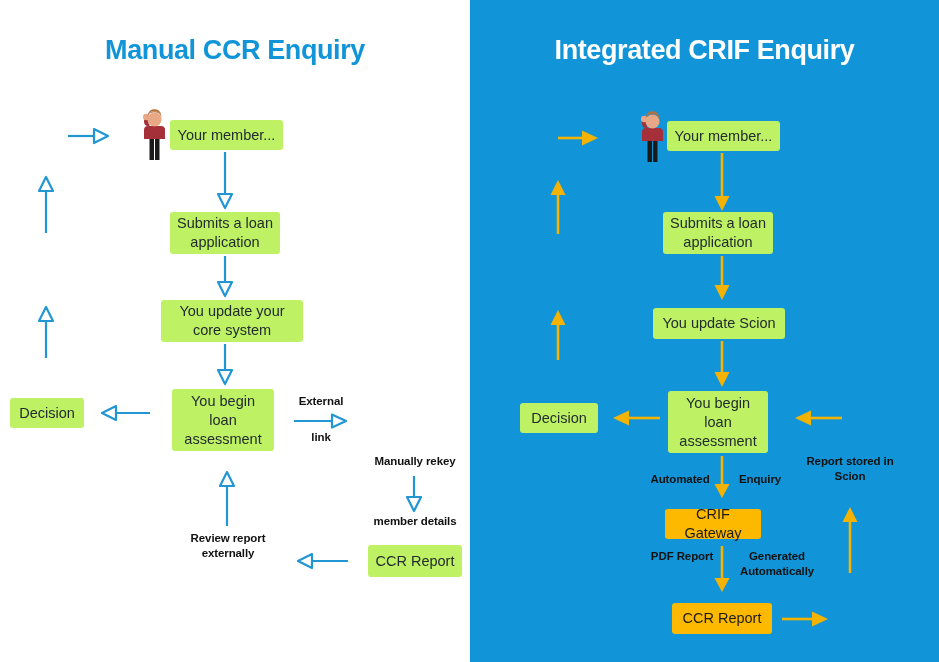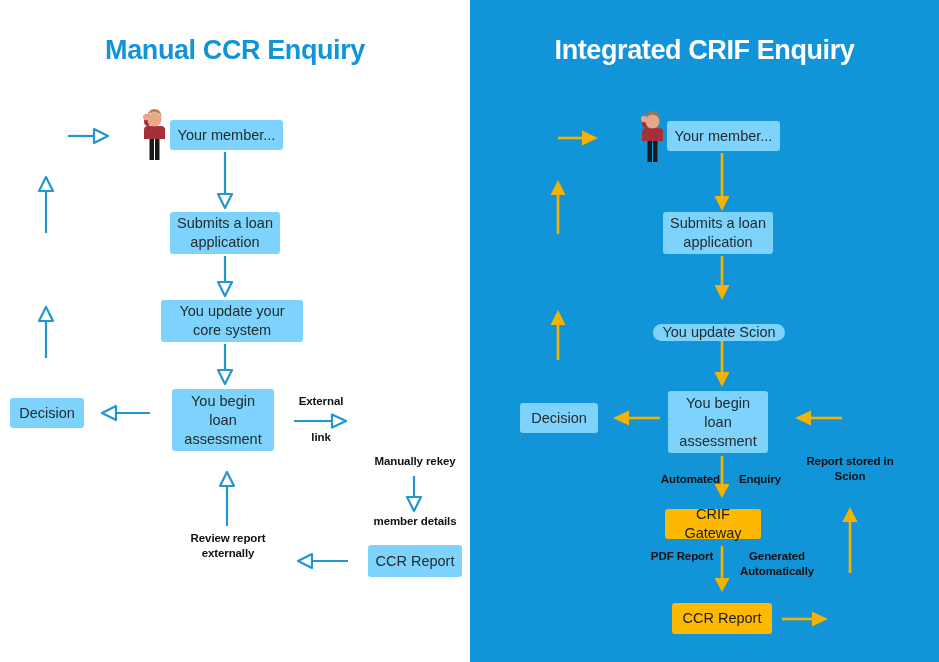--- a/index.html
+++ b/index.html
@@ -24,21 +24,21 @@
     letter-spacing:-0.4px;
     top:35px;
     white-space:nowrap;
   }
   #title-left{color:#1295d8;}
   #title-right{color:#ffffff;}
 
   
   .box{
     position:absolute;
-    background:#7dd3fc;
+    background:#bef264;
     color:#222b2e;
     font-size:14.5px;
     line-height:19px;
     display:flex;
     align-items:center;
     justify-content:center;
     text-align:center;
     border-radius:3px;
     box-sizing:border-box;
     padding:3px 6px;
@@ -188,21 +188,21 @@
       <path d="M2.5,43 L10,58 L17.5,43 Z" fill="#f5b301"></path>
     </svg>
 
     <div class="box" style="left:193px;top:212px;width:110px;height:42px;">Submits a loan application</div>
 
     <svg class="arrow" style="left:242px;top:256px;" width="20" height="46">
       <line x1="10" y1="0" x2="10" y2="30" stroke="#f5b301" stroke-width="2.6"></line>
       <path d="M2.5,29 L10,44 L17.5,29 Z" fill="#f5b301"></path>
     </svg>
 
-    <div class="box" style="left:183px;top:324px;width:132px;height:17px;border-radius:9px;">You update Scion</div>
+    <div class="box" style="left:183px;top:308px;width:132px;height:31px;">You update Scion</div>
 
     <svg class="arrow" style="left:242px;top:341px;" width="20" height="48">
       <line x1="10" y1="0" x2="10" y2="32" stroke="#f5b301" stroke-width="2.6"></line>
       <path d="M2.5,31 L10,46 L17.5,31 Z" fill="#f5b301"></path>
     </svg>
 
     <div class="box" style="left:198px;top:391px;width:100px;height:62px;">You begin loan assessment</div>
 
     <div class="box" style="left:50px;top:403px;width:78px;height:30px;">Decision</div>
 
@@ -218,21 +218,21 @@
 
     <svg class="arrow" style="left:78px;top:180px;" width="20" height="56">
       <line x1="10" y1="54" x2="10" y2="14" stroke="#f5b301" stroke-width="2.6"></line>
       <path d="M2.5,15 L10,0 L17.5,15 Z" fill="#f5b301"></path>
     </svg>
     <svg class="arrow" style="left:78px;top:310px;" width="20" height="52">
       <line x1="10" y1="50" x2="10" y2="14" stroke="#f5b301" stroke-width="2.6"></line>
       <path d="M2.5,15 L10,0 L17.5,15 Z" fill="#f5b301"></path>
     </svg>
 
-    <div class="lbl" style="left:170px;top:472px;width:80px;text-align:right;">Automated</div>
+    <div class="lbl" style="left:170px;top:472px;width:80px;">Automated</div>
     <div class="lbl" style="left:255px;top:472px;width:70px;">Enquiry</div>
 
     <svg class="arrow" style="left:242px;top:456px;" width="20" height="44">
       <line x1="10" y1="0" x2="10" y2="29" stroke="#f5b301" stroke-width="2.6"></line>
       <path d="M2.5,28 L10,42 L17.5,28 Z" fill="#f5b301"></path>
     </svg>
 
     <div class="box orange" style="left:195px;top:509px;width:96px;height:30px;">CRIF Gateway</div>
 
     <div class="lbl" style="left:180px;top:549px;width:64px;">PDF Report</div>

